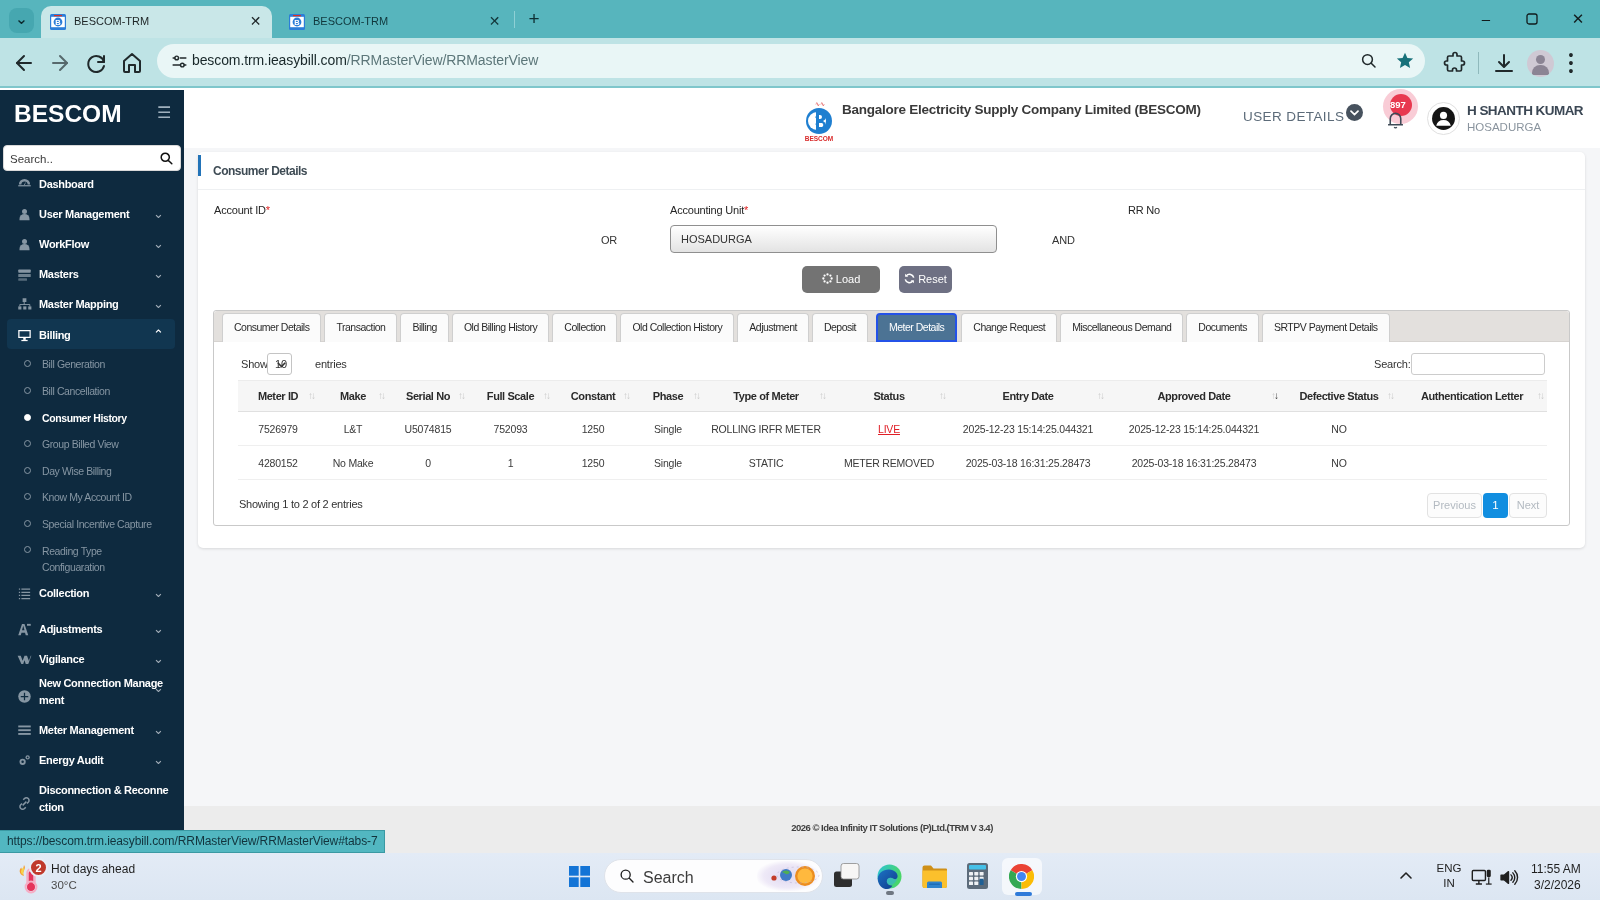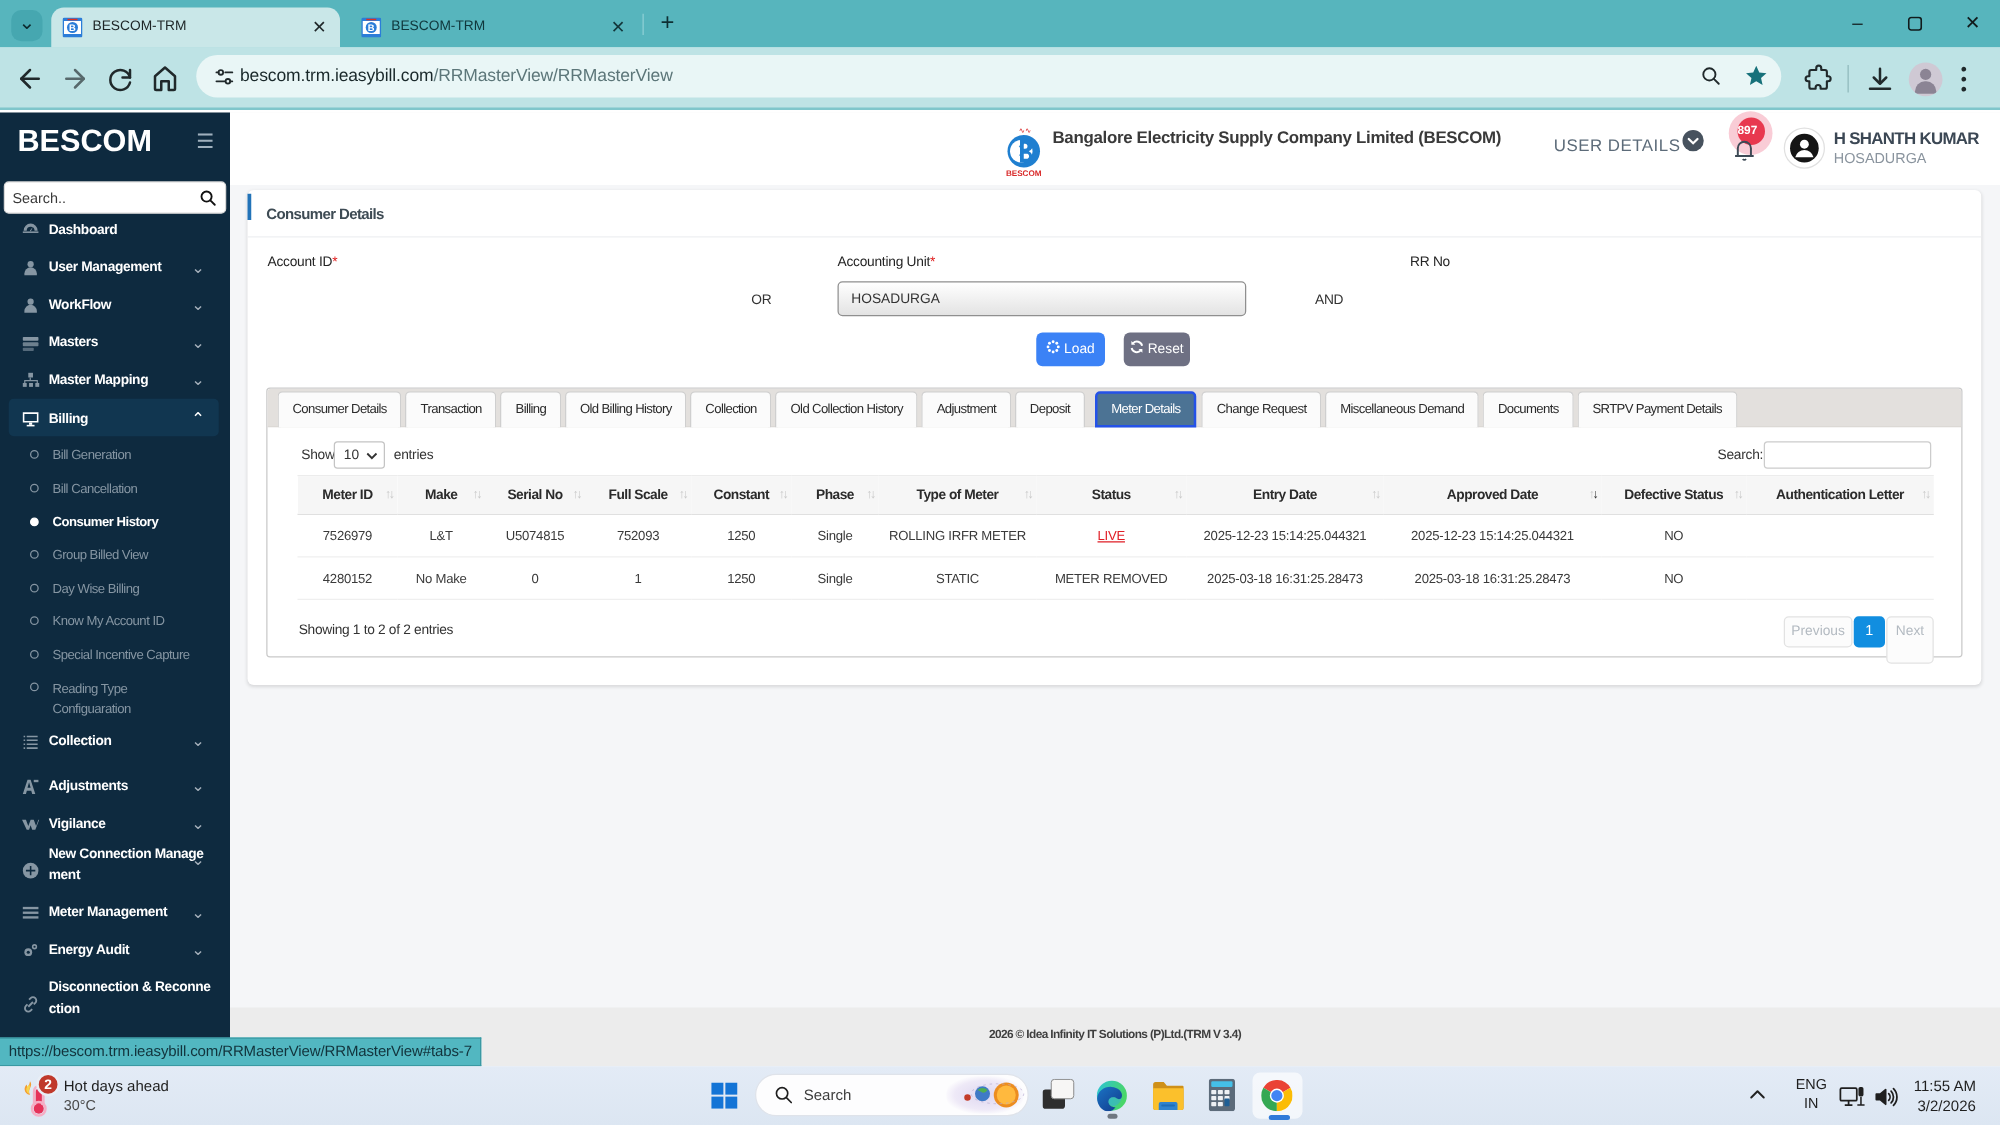--- a/index.html
+++ b/index.html
@@ -179,21 +179,21 @@
 <div id="card">
   <div id="cardbar"></div>
   <div id="cardttl">Consumer Details</div>
   <div id="cardsep"></div>
   <div class="flabel" style="left:16px;top:52px">Account ID<b>*</b></div>
   <div class="flabel" style="left:472px;top:52px">Accounting Unit<b>*</b></div>
   <div class="flabel" style="left:930px;top:52px">RR No</div>
   <div class="flabel" style="left:403px;top:82px;color:#333">OR</div>
   <div class="finput" style="left:472px;top:73px;width:327px;background:linear-gradient(180deg,#ffffff,#e3e3e3);border:1px solid #8f8f8f">HOSADURGA</div>
   <div class="flabel" style="left:854px;top:82px;color:#333">AND</div>
-  <div class="fbtn" style="left:631px;top:114px;width:55px;background:#3b82f6;border-radius:5px"><svg width="11" height="11" viewBox="0 0 12 12" style="vertical-align:-1px">
+  <div class="fbtn" style="left:604px;top:114px;width:78px;background:#737373;border-radius:5px"><svg width="11" height="11" viewBox="0 0 12 12" style="vertical-align:-1px">
         <g fill="#fff">
           <circle cx="6" cy="1.5" r="1.25"></circle>
           <circle cx="9.2" cy="2.8" r="1.25"></circle>
           <circle cx="10.5" cy="6" r="1.25"></circle>
           <circle cx="9.2" cy="9.2" r="1.25"></circle>
           <circle cx="6" cy="10.5" r="1.25"></circle>
           <circle cx="2.8" cy="9.2" r="1.25"></circle>
           <circle cx="1.5" cy="6" r="1.25"></circle>
           <circle cx="2.8" cy="2.8" r="1.25"></circle>
         </g>
@@ -202,21 +202,21 @@
         <g fill="none" stroke="#fff" stroke-width="1.7">
           <path d="M10.6 5 A4.7 4.7 0 0 0 2.6 2.9"></path>
           <path d="M1.4 7 A4.7 4.7 0 0 0 9.4 9.1"></path>
         </g>
         <path d="M1.2 0.8 L1.2 4.2 L4.6 4.2z" fill="#fff"></path>
         <path d="M10.8 11.2 L10.8 7.8 L7.4 7.8z" fill="#fff"></path>
       </svg> Reset</div>
   <div id="panel">
     <div id="ptabs"><div class="ptab">Consumer Details</div><div class="ptab">Transaction</div><div class="ptab" style="min-width:41px;text-align:center">Billing</div><div class="ptab">Old Billing History</div><div class="ptab">Collection</div><div class="ptab">Old Collection History</div><div class="ptab">Adjustment</div><div class="ptab" style="min-width:53px;text-align:center">Deposit</div><div class="ptab act">Meter Details</div><div class="ptab">Change Request</div><div class="ptab">Miscellaneous Demand</div><div class="ptab">Documents</div><div class="ptab">SRTPV Payment Details</div></div>
     <div style="position:absolute;left:27px;top:47px;font-size:11px;letter-spacing:-0.2px;color:#333">Show</div>
-    <div style="position:absolute;left:53px;top:42px;width:41px;height:22px;border:1px solid #c4c4c4;border-radius:3px;font-size:11px;color:#333;padding:4px 0 0 7px">10<svg style="position:absolute;right:5px;top:8px" width="9" height="6" viewBox="0 0 9 6" fill="none" stroke="#333" stroke-width="1.5">
+    <div style="position:absolute;left:53px;top:42px;width:25px;height:22px;border:1px solid #c4c4c4;border-radius:3px;font-size:11px;color:#333;padding:4px 0 0 7px">10<svg style="position:absolute;right:5px;top:8px" width="9" height="6" viewBox="0 0 9 6" fill="none" stroke="#333" stroke-width="1.5">
           <path d="M0.8 0.8 L4.5 4.6 L8.2 0.8"></path>
         </svg></div>
     <div style="position:absolute;left:101px;top:47px;font-size:11px;letter-spacing:-0.2px;color:#333">entries</div>
     <div style="position:absolute;left:1160px;top:47px;font-size:11px;letter-spacing:-0.2px;color:#333">Search:</div>
     <div style="position:absolute;left:1197px;top:42px;width:134px;height:22px;border:1px solid #ccc;border-radius:3px;background:#fff"></div>
     <table id="dtable">
       <colgroup>
           <col style="width:80px">
           <col style="width:70px">
           <col style="width:80px">
@@ -271,21 +271,21 @@
             <td>2025-03-18 16:31:25.28473</td>
             <td>2025-03-18 16:31:25.28473</td>
             <td>NO</td>
             <td></td>
           </tr>
     </tbody>
       </table>
     <div style="position:absolute;left:25px;top:187px;font-size:11px;letter-spacing:-0.25px;color:#333">Showing 1 to 2 of 2 entries</div>
     <div style="position:absolute;left:1213px;top:182px;width:55px;height:25px;border:1px solid #e2e2e2;border-radius:4px;background:#fcfcfc;color:#b3bac1;font-size:11px;text-align:center;line-height:23px">Previous</div>
     <div style="position:absolute;left:1269px;top:182px;width:25px;height:25px;border-radius:4px;background:#118ee0;color:#fff;font-size:11.5px;text-align:center;line-height:25px">1</div>
-    <div style="position:absolute;left:1295px;top:182px;width:38px;height:38px;border:1px solid #e2e2e2;border-radius:4px;background:#fcfcfc;color:#b3bac1;font-size:11px;text-align:center;line-height:23px">Next</div>
+    <div style="position:absolute;left:1295px;top:182px;width:38px;height:25px;border:1px solid #e2e2e2;border-radius:4px;background:#fcfcfc;color:#b3bac1;font-size:11px;text-align:center;line-height:23px">Next</div>
   </div>
 </div>
 <div id="sidebar">
   <div id="sblogo">BESCOM</div>
   <div id="sbburger">☰</div>
   <div id="sbsearch">
       <span>Search..</span>
     <svg style="position:absolute;right:6px;top:5px" width="15" height="15" viewBox="0 0 24 24" fill="none" stroke="#111" stroke-width="2.4" stroke-linecap="round">
         <circle cx="10" cy="10" r="6.5"></circle>
         <path d="M15.5 15.5l5 5"></path>
@@ -458,21 +458,21 @@
       <rect width="9.7" height="9.7" fill="#1374d6"></rect>
       <rect x="11.3" width="9.7" height="9.7" fill="#1374d6"></rect>
       <rect y="11.3" width="9.7" height="9.7" fill="#1374d6"></rect>
       <rect x="11.3" y="11.3" width="9.7" height="9.7" fill="#1374d6"></rect>
     </svg>
   <div style="position:absolute;left:604px;top:6px;width:219px;height:34px;border-radius:17px;background:#fdfdfe;border:1px solid #dfe3ea"></div>
   <svg style="position:absolute;left:619px;top:15px" width="16" height="16" viewBox="0 0 24 24" fill="none" stroke="#1f1f1f" stroke-width="2" stroke-linecap="round">
       <circle cx="10" cy="10" r="6.8"></circle>
       <path d="M15.5 15.5l5.5 5.5"></path>
     </svg>
-  <div class="tbtxt" style="left:643px;top:16px;font-size:12px;color:#3c3c3c">Search</div>
+  <div class="tbtxt" style="left:643px;top:16px;font-size:16px;color:#3c3c3c">Search</div>
   <div style="position:absolute;left:757px;top:8px;width:62px;height:30px;border-radius:15px;background:radial-gradient(ellipse at center,#ded7f0 0%,#eee9f7 55%,rgba(253,253,254,0) 75%)"></div>
   <svg style="position:absolute;left:760px;top:10px" width="60" height="26" viewBox="0 0 60 26">
     <circle cx="14" cy="15" r="2.6" fill="#c33c28"></circle>
     <circle cx="26" cy="12" r="6" fill="#3f7ac6"></circle>
     <path d="M22 9 a6 6 0 0 1 8 0 q-2 3 -4 2 t-4 -2z" fill="#4fae52"></path>
     <circle cx="45" cy="13" r="10" fill="#ec8d20"></circle>
     <circle cx="45" cy="13" r="7.6" fill="#ffb93e"></circle>
     <ellipse cx="38" cy="12" rx="21" ry="8" fill="none" stroke="#b9aed2" stroke-width="0.7" stroke-dasharray="2 3" opacity=".8"></ellipse>
   </svg>
   <svg style="position:absolute;left:834px;top:10px" width="26" height="26" viewBox="0 0 26 26">

